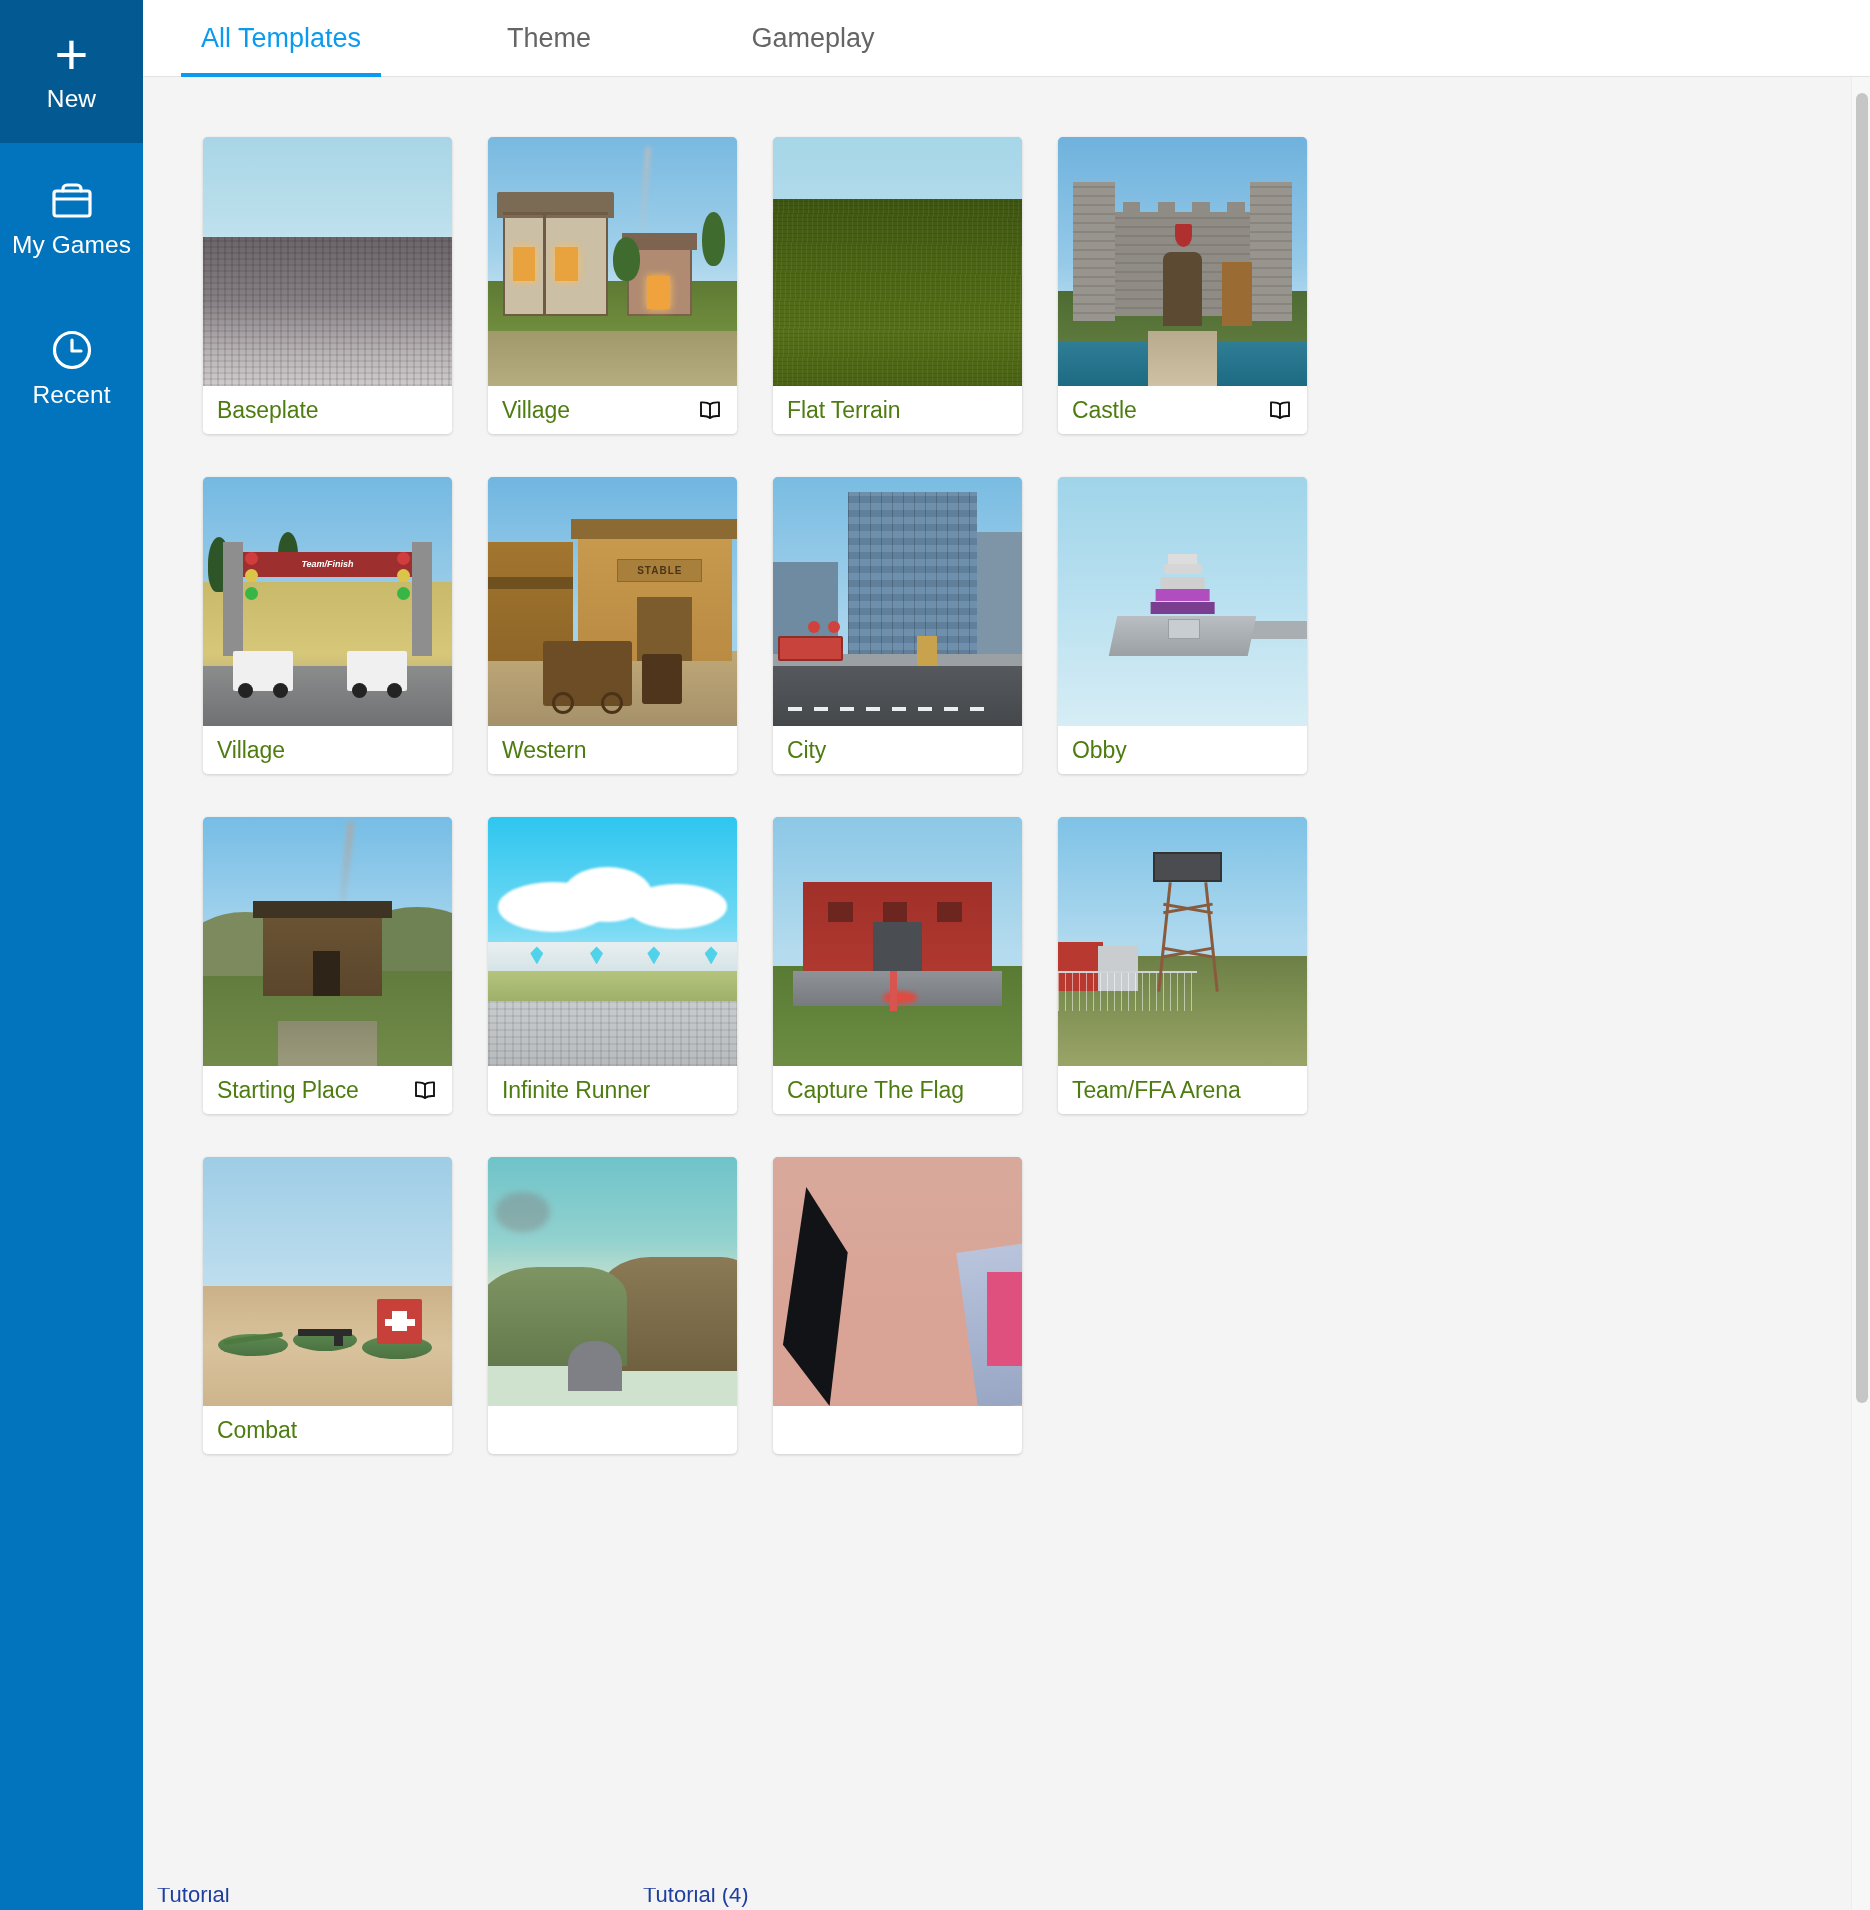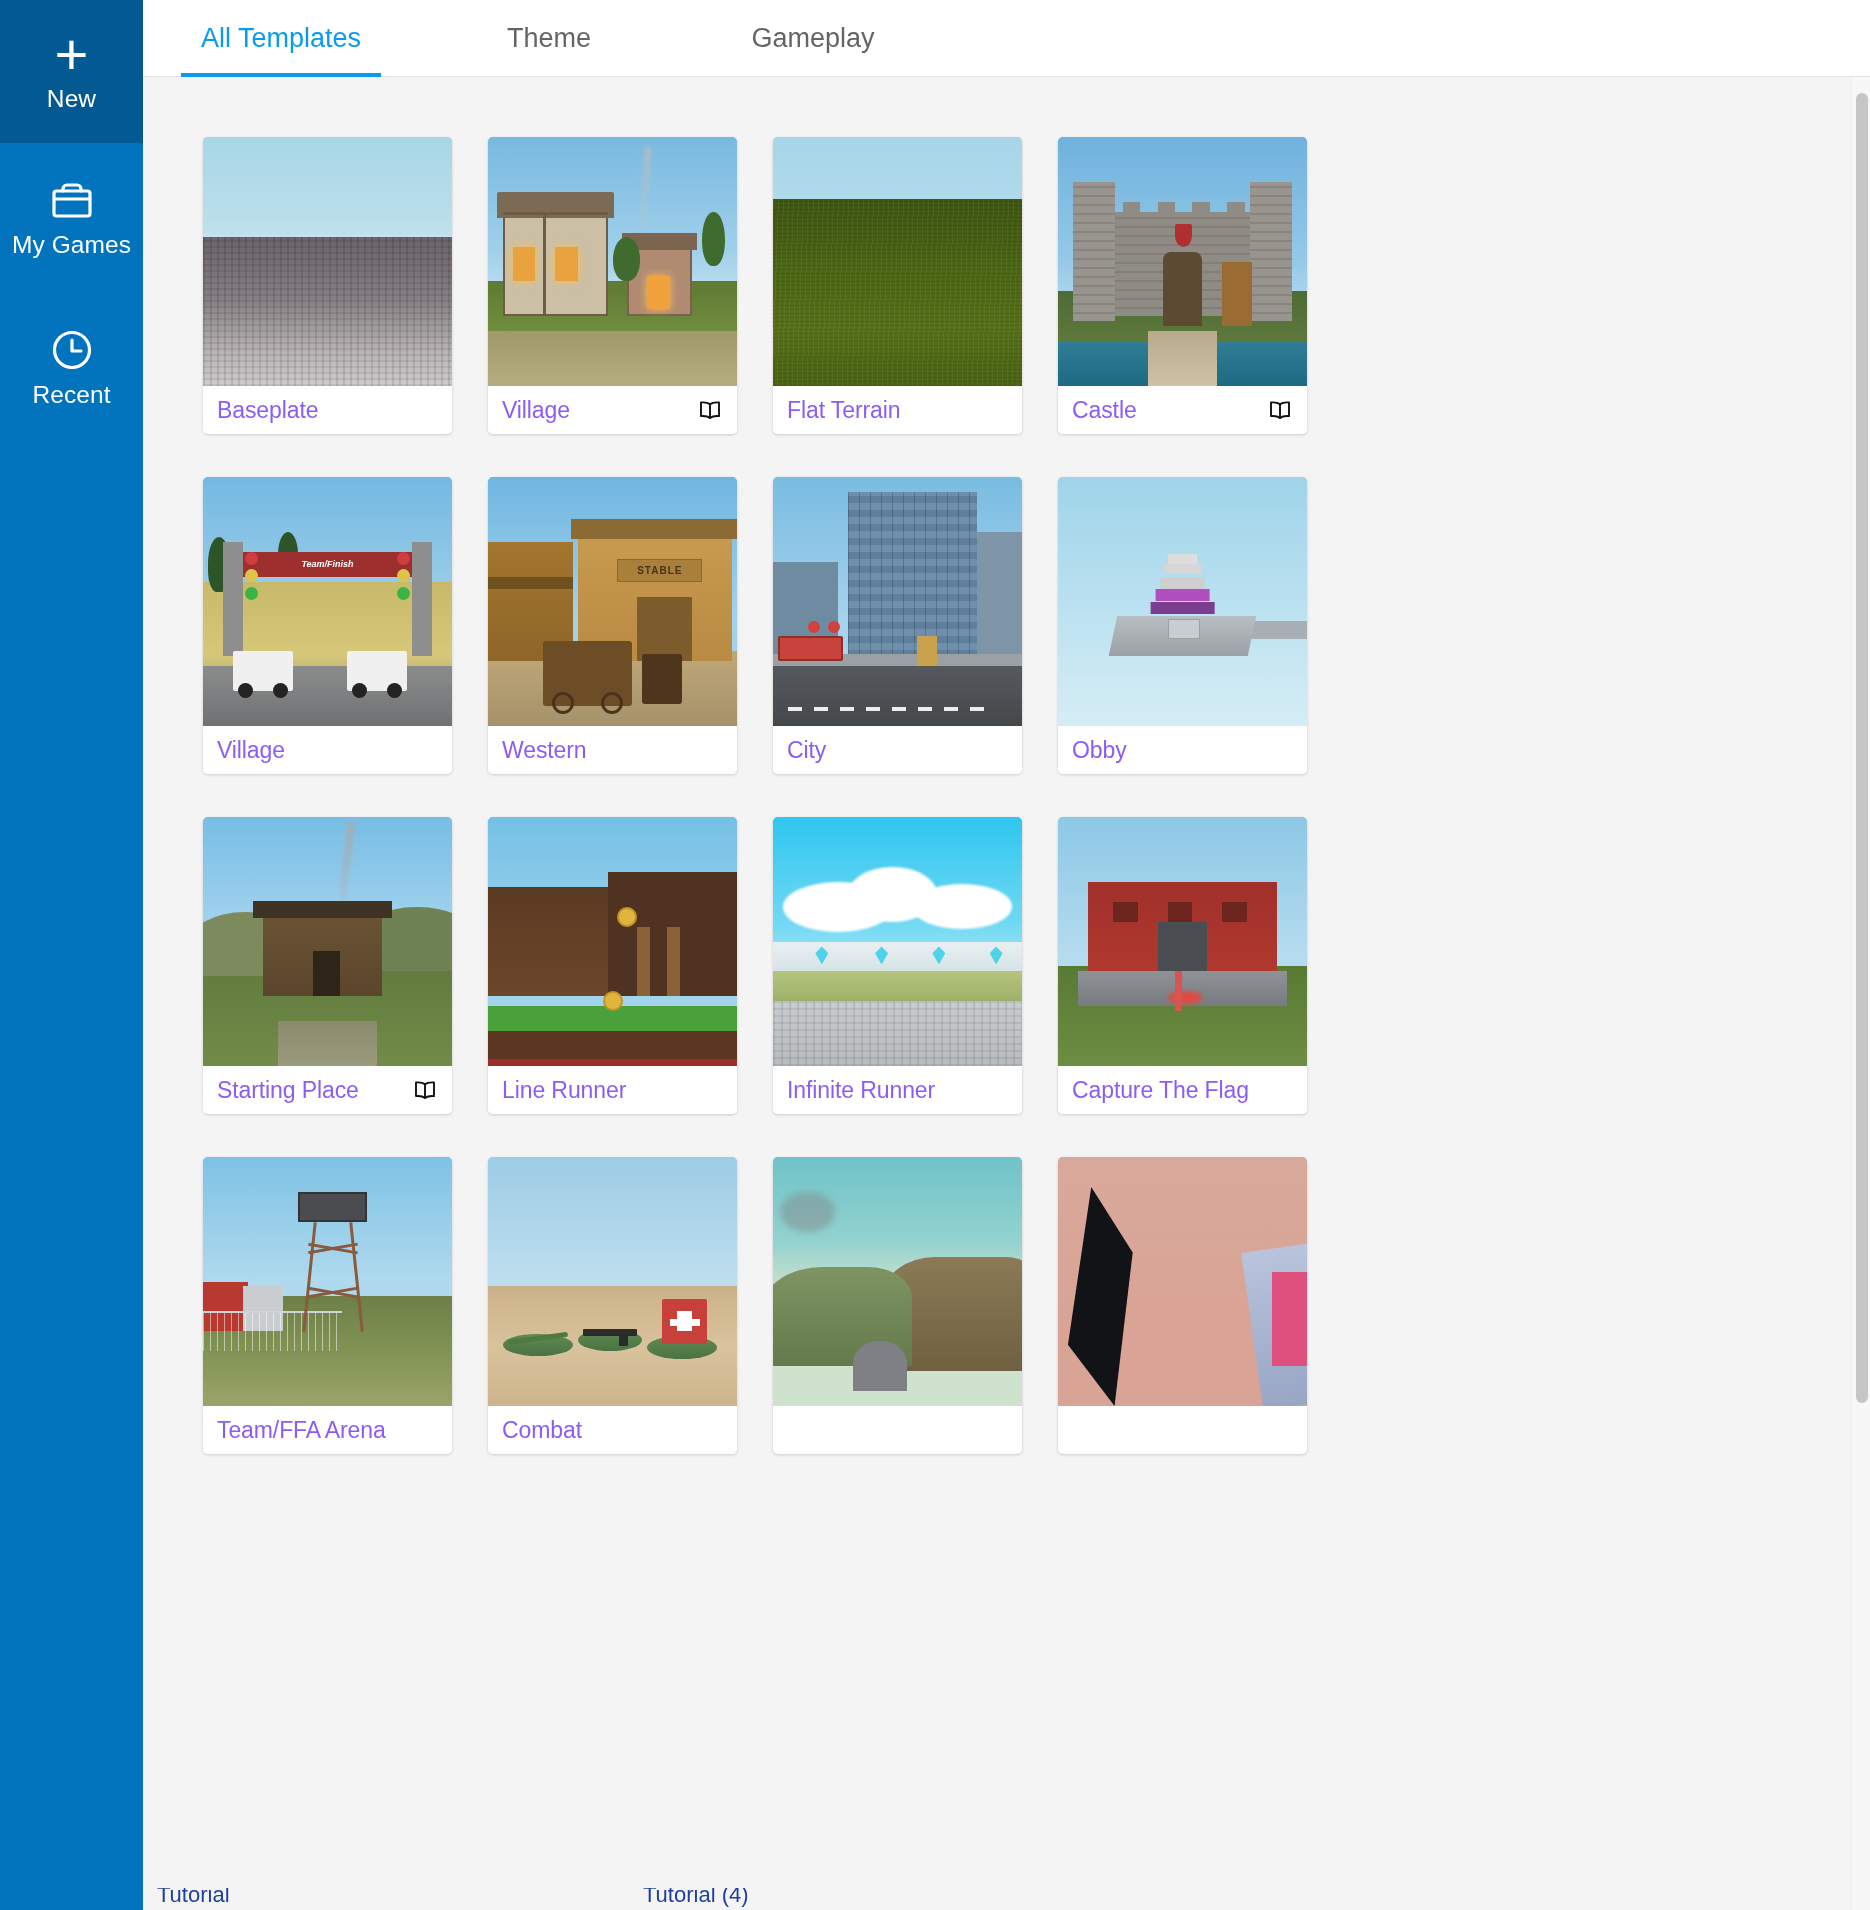--- a/index.html
+++ b/index.html
@@ -120,21 +120,21 @@
     background: #9ecbe4;
   }
   .card-footer {
     height: 48px;
     display: flex; align-items: center;
     justify-content: space-between;
     padding: 0 14px 0 14px;
     background: #fff;
   }
   .card-title {
-    font-size: 23px; color: #8b5cf6;
+    font-size: 23px; color: #4d7c0f;
     white-space: nowrap; overflow: hidden;
     letter-spacing: -0.1px;
   }
   .book-icon { width: 26px; height: 26px; flex: 0 0 auto; }
   .book-icon svg { display: block; }
 
   
   .sky { position: absolute; inset: 0; }
   .layer { position: absolute; }
 
@@ -710,37 +710,20 @@
               <span class="card-title">Starting Place</span>
               <span class="book-icon">
                 <svg width="26" height="26" viewBox="0 0 26 26" fill="none">
                   <path d="M13 7.4 C11 5.6 8.2 5.1 4 5.4 V19.1 C8.2 18.8 11 19.3 13 21 C15 19.3 17.8 18.8 22 19.1 V5.4 C17.8 5.1 15 5.6 13 7.4 Z" stroke="#111" stroke-width="1.9" stroke-linejoin="round" fill="none"></path>
                   <path d="M13 7.6 V20.6" stroke="#111" stroke-width="1.9" stroke-linecap="round"></path>
                 </svg>
               </span>
             </div>
           </div>
           <div class="card">
-            <div class="thumb t-line">
-              <div class="sky"></div>
-              <div class="layer brown"></div>
-              <div class="layer brown2"></div>
-              <div class="layer plank"></div>
-              <div class="layer plank2"></div>
-              <div class="layer green"></div>
-              <div class="layer dark"></div>
-              <div class="layer red"></div>
-              <div class="coin c1"></div>
-              <div class="coin c2"></div>
-            </div>
-            <div class="card-footer">
-              <span class="card-title">Line Runner</span>
-            </div>
-          </div>
-          <div class="card">
             <div class="thumb t-inf">
               <div class="sky"></div>
               <div class="cloud cl1"></div>
               <div class="cloud cl2"></div>
               <div class="cloud cl3"></div>
               <div class="layer band"></div>
               <div class="layer track"></div>
               <div class="gem g1"></div>
               <div class="gem g2"></div>
               <div class="gem g3"></div>

